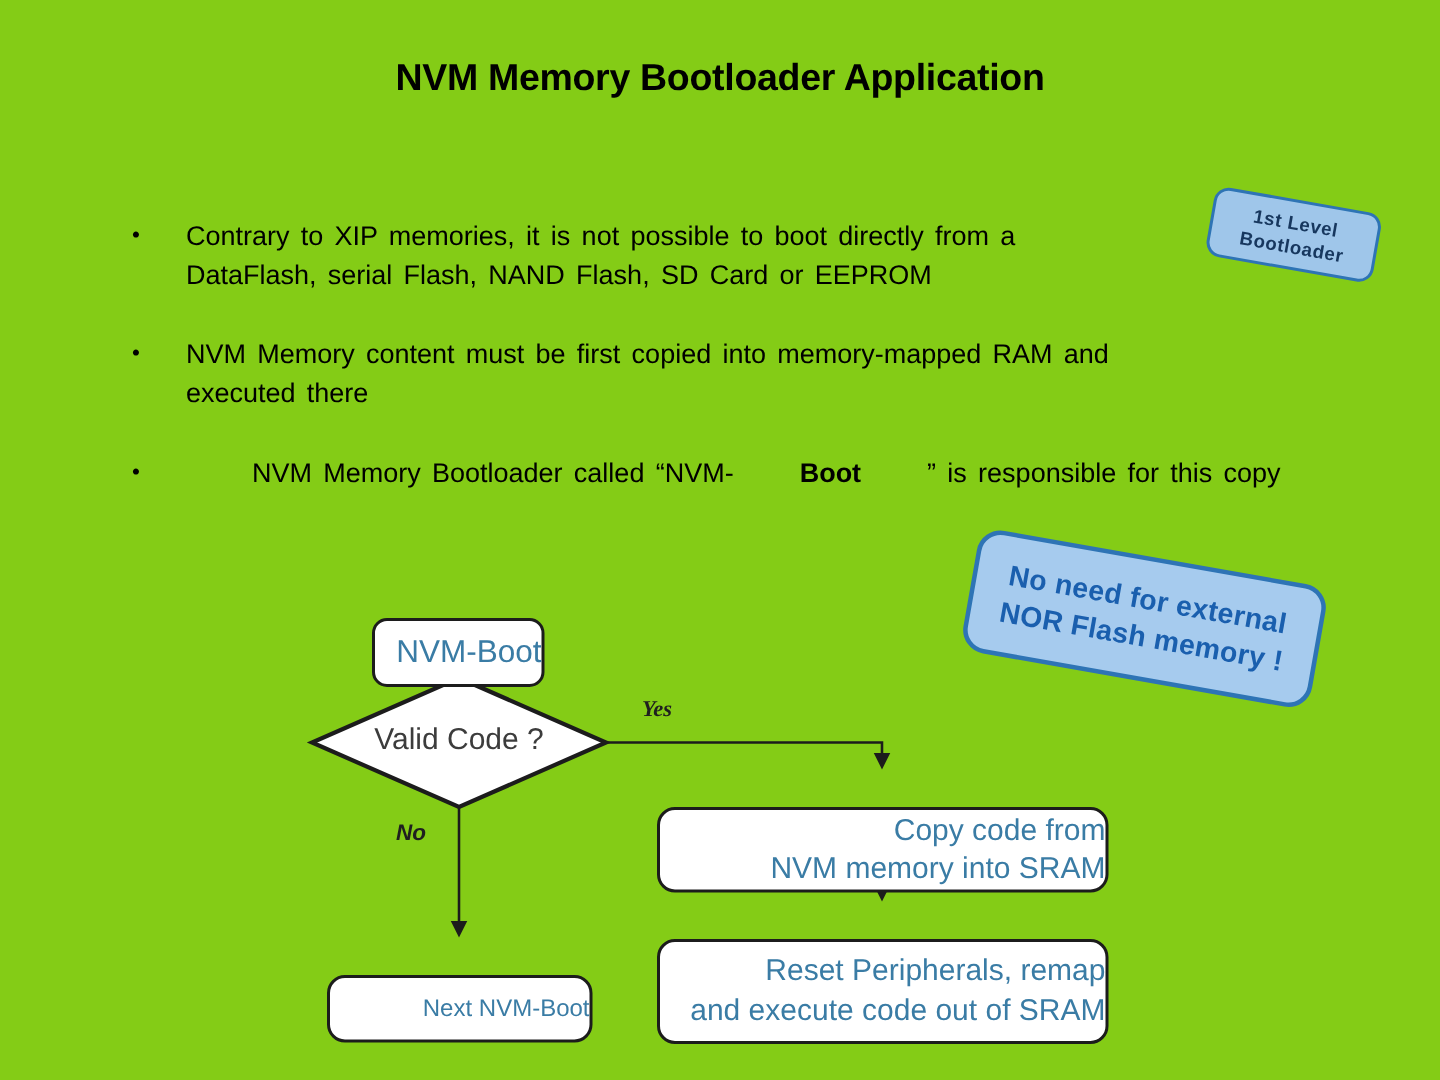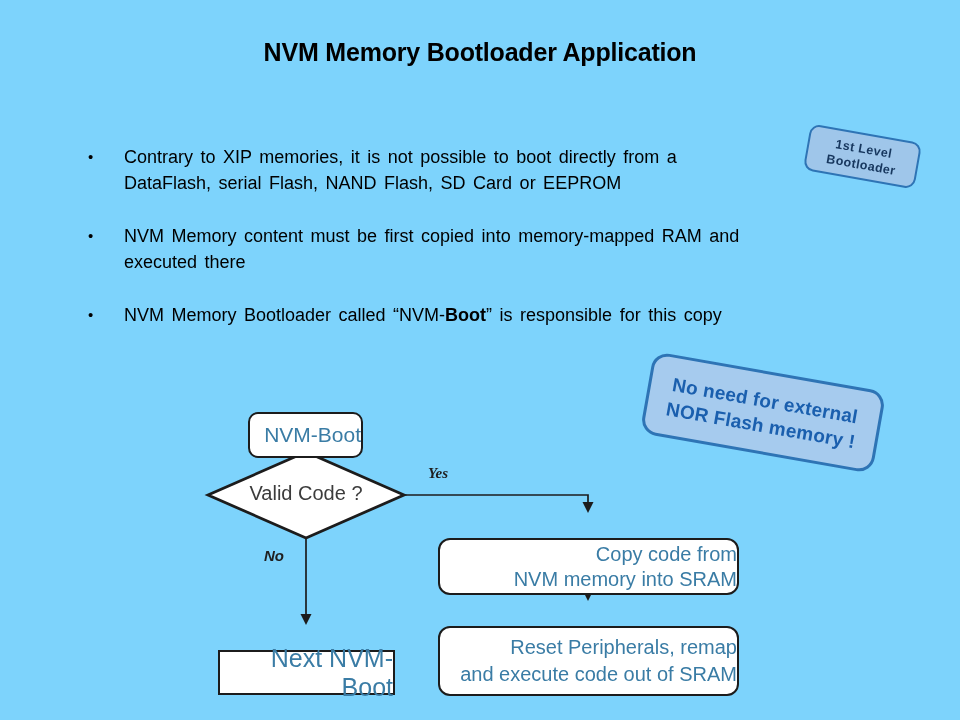--- a/index.html
+++ b/index.html
@@ -1,38 +1,38 @@
 <!DOCTYPE html>
 <html style="--flow-text: #3A7CA5; --line-color: #1C1C1C; --badge-fill: #9FC6EA; --badge-border: #2E74B5; --badge-text: #17375E; --callout-fill: #A6CBEE; --callout-border: #2E74B5; --callout-text: #1A5FAE;"><head>
 <meta charset="utf-8">
 <style>
   html,body { margin:0; padding:0; background:#fff; }
   body { width:960px; height:720px; font-family:"Liberation Sans", sans-serif; }
-  .slide { position:relative; width:960px; height:720px; background:#7dd3fc; overflow:hidden; }
+  .slide { position:relative; width:960px; height:720px; background:#84cc16; overflow:hidden; }
 
   .title { position:absolute; top:38px; left:0; width:100%; margin:0; text-align:center;
            font-size:25px; font-weight:bold; color:#000; letter-spacing:-0.2px; }
 
   .bullets { position:absolute; left:86px; top:144px; width:800px; list-style:none; margin:0; padding:0; }
   .bullets li { position:relative; padding-left:38px; margin-bottom:27px;
                 font-size:18px; line-height:26px; color:#000; word-spacing:2.5px; }
   .dot { position:absolute; left:2px; top:0; font-size:15px; }
   .ln { display:block; white-space:pre; }
-  .seg { white-space:pre; }
+  .seg { white-space:pre;margin-left:44px; }
   .seg.b { font-weight:bold; }
 
   svg.flow { position:absolute; left:0; top:0; }
   .stroke { stroke:var(--line-color); fill:none; }
   .fillhead { fill:var(--line-color); stroke:none; }
 
   .node { position:absolute; box-sizing:border-box; background:#fff;
           border:2.5px solid var(--line-color); text-align:right; color:var(--flow-text);
           display:flex; flex-direction:column; justify-content:center;margin-top:24px; }
   #node-start { left:248px; top:388px; width:115px; height:46px; border-radius:10px; font-size:21px; }
-  #node-next  { left:218px; top:626px; width:177px; height:45px; border-radius:0; font-size:25px; }
+  #node-next  { left:218px; top:626px; width:177px; height:45px; border-radius:12px; font-size:16px; }
   #node-copy  { left:438px; top:514px; width:301px; height:57px; border-radius:12px; font-size:20px; line-height:25px; }
   #node-reset { left:438px; top:602px; width:301px; height:70px; border-radius:12px; font-size:20px; line-height:27px; }
   .nln { display:block; white-space:pre; }
 
   .decision-label { position:absolute; left:210px; top:482px; width:192px; text-align:center;
                     font-size:20px; color:#3C3C3C; }
   .edge-label { position:absolute; font-weight:bold; font-style:italic; font-size:15px; color:#1F1F1F; }
   #label-yes { left:428px; top:465px;font-family:Liberation Serif, serif; }
   #label-no  { left:256px; top:547px; width:36px; text-align:center; }
 

